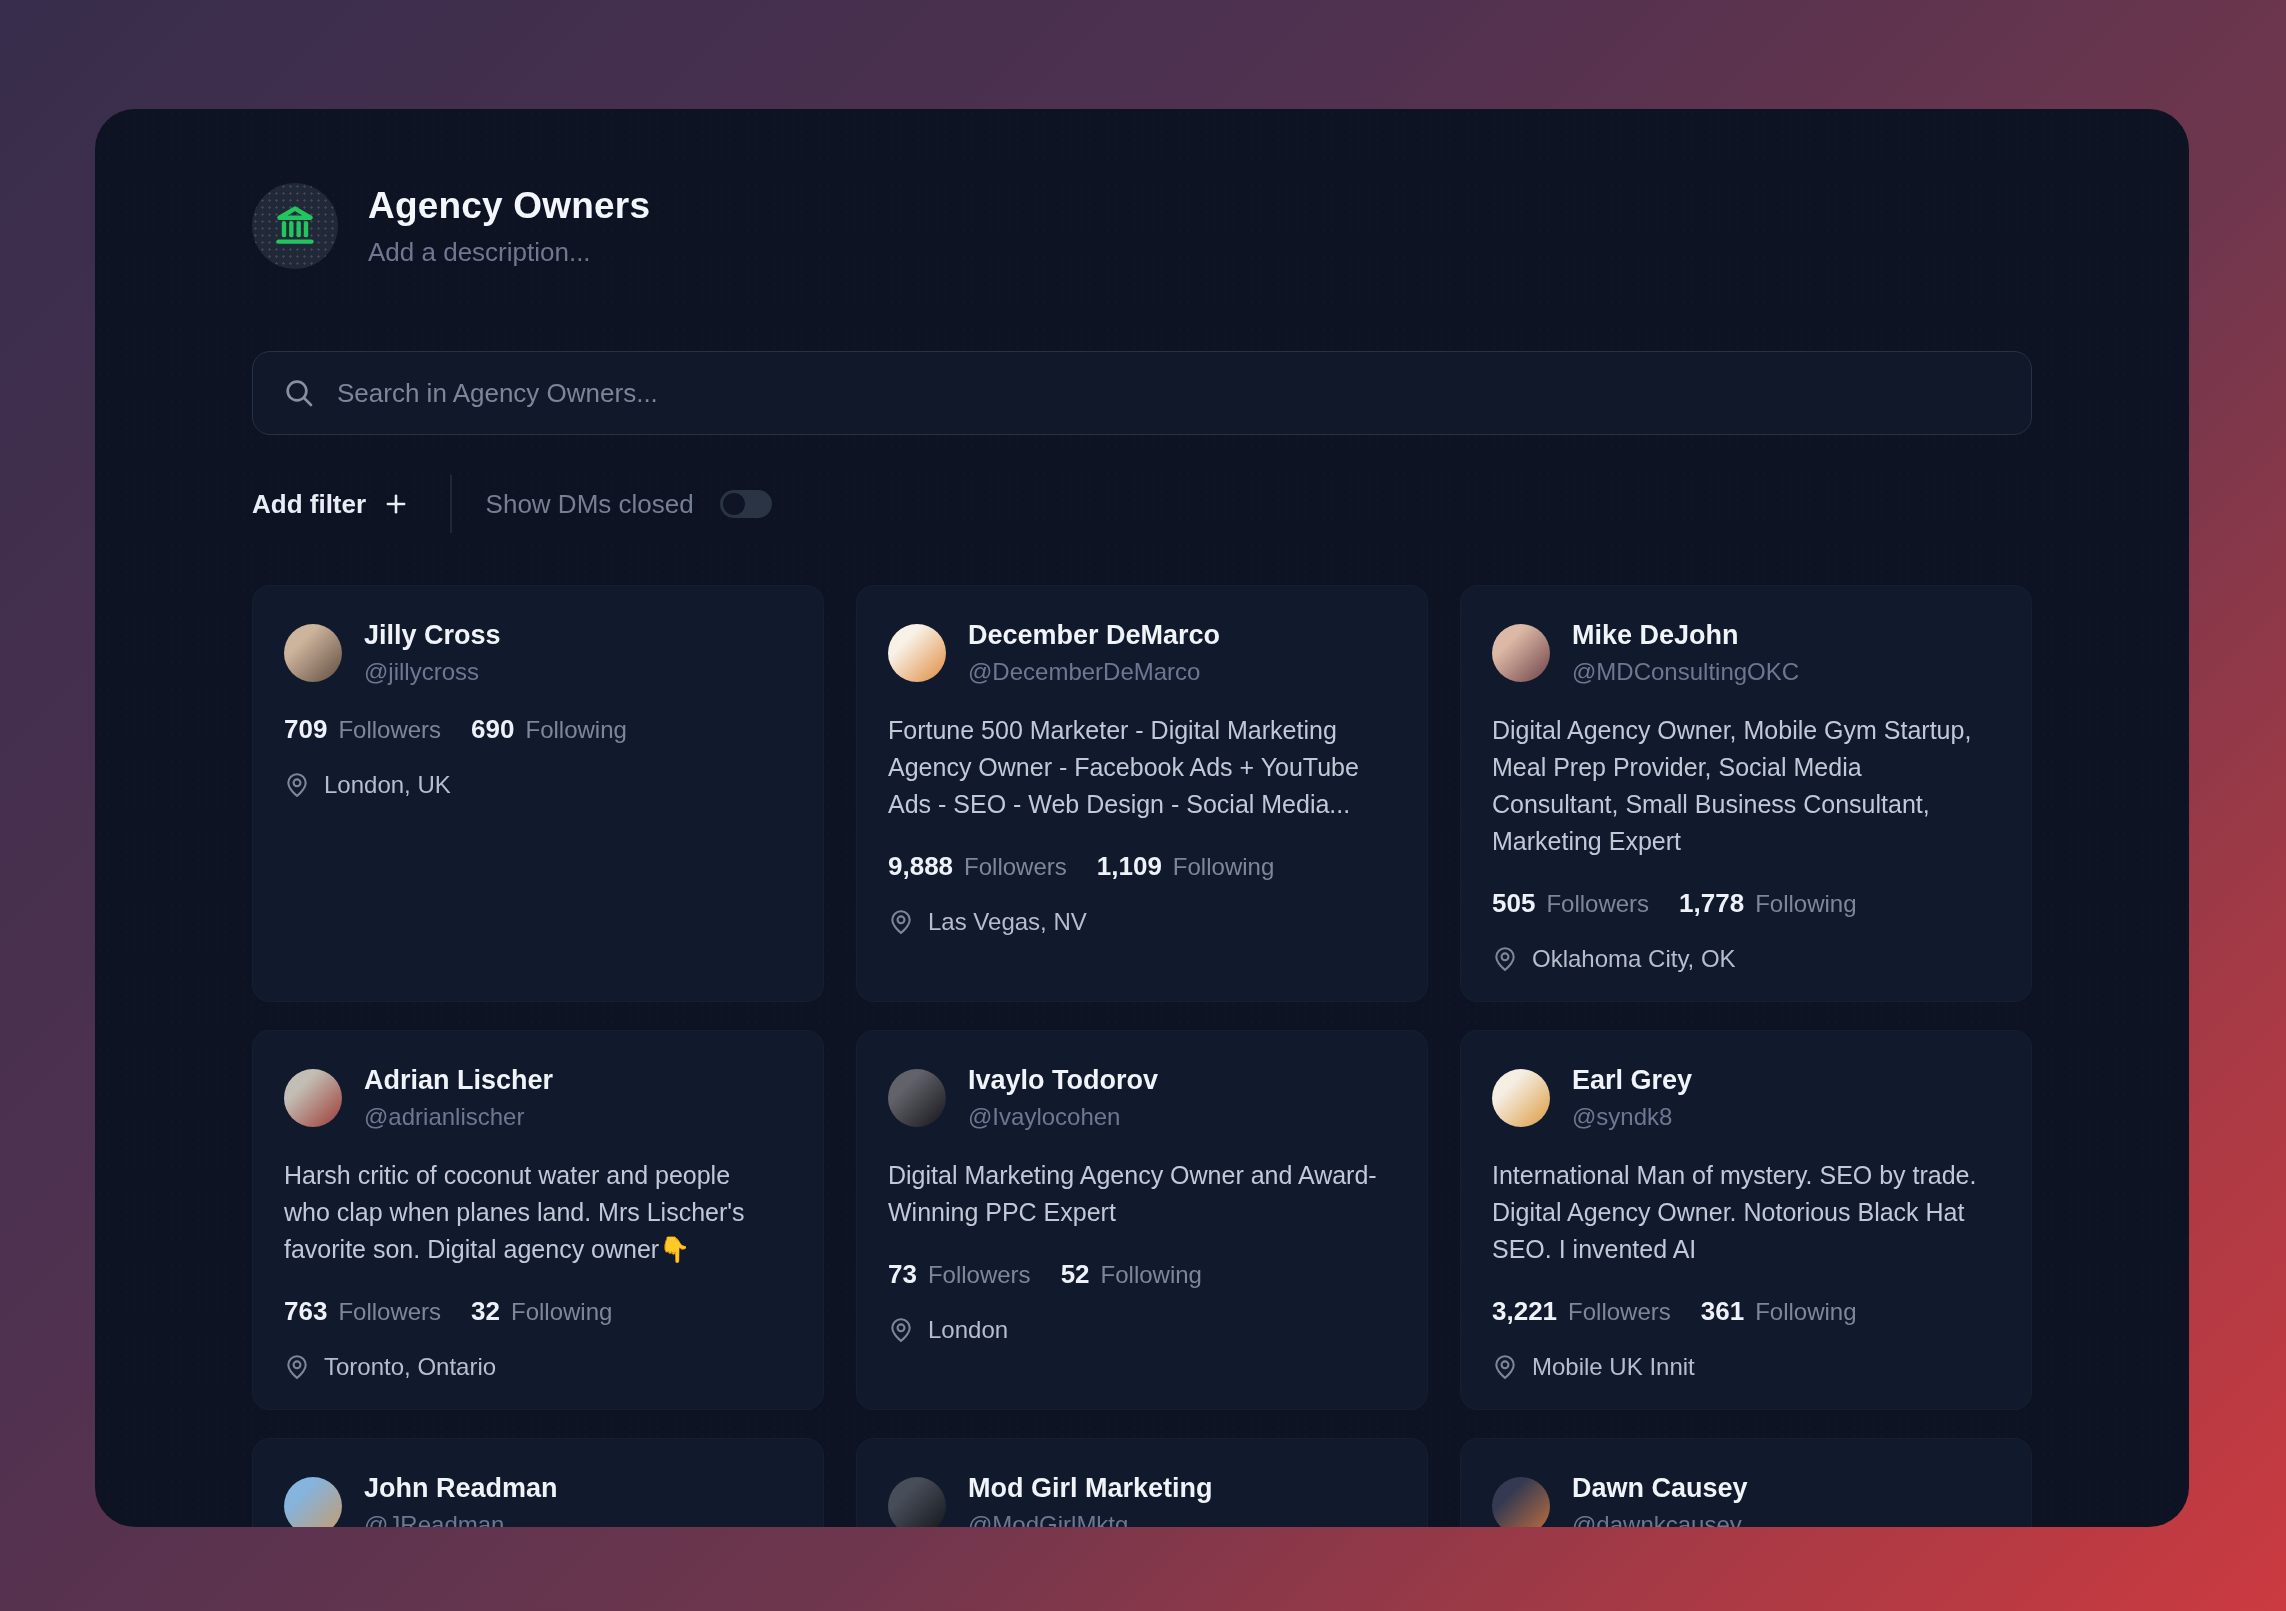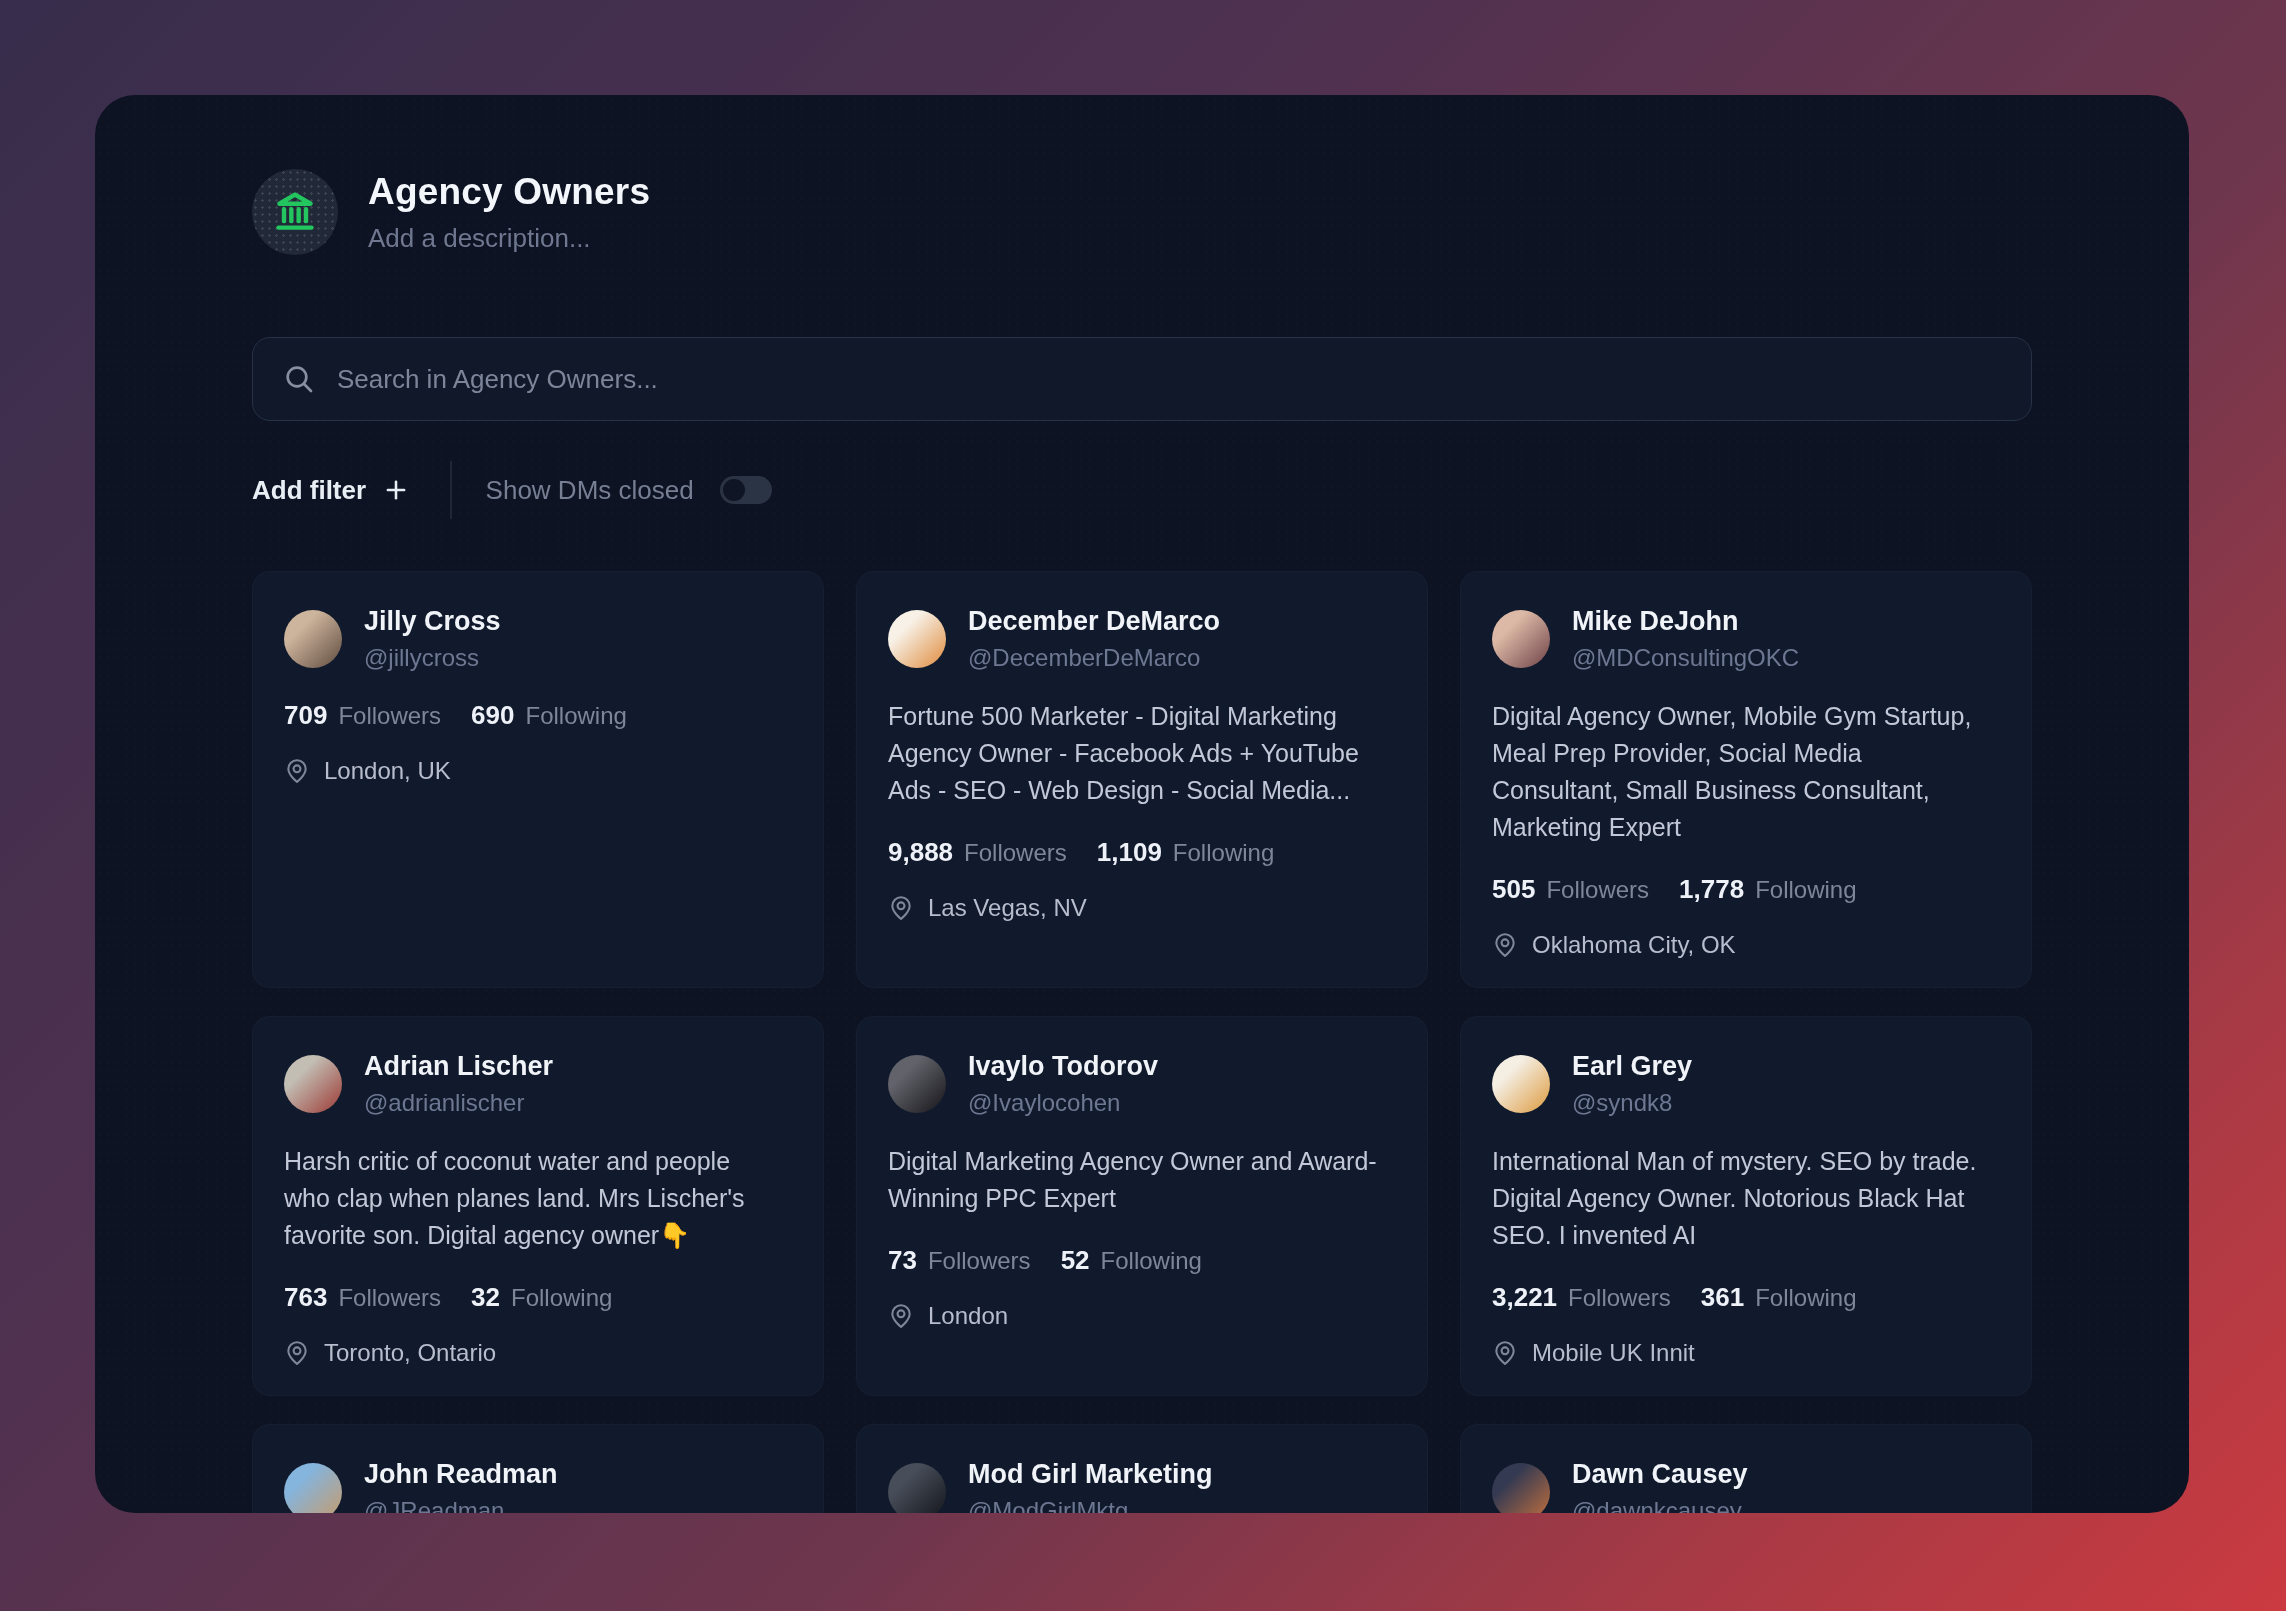--- a/index.html
+++ b/index.html
@@ -3,21 +3,21 @@
 <meta charset="utf-8">
 <style>
   * { margin:0; padding:0; box-sizing:border-box; }
   html,body { width:2287px; height:1612px; overflow:hidden; }
   body {
     font-family:"Liberation Sans","DejaVu Sans",sans-serif;
     background:linear-gradient(135deg,#382d4c 0%,#503150 36%,#6e364d 62%,#a83a45 84%,#cb3a40 100%);
     position:relative;
   }
   .panel {
-    position:absolute; left:95px; top:95px; width:2094px; height:1418px;
+    position:absolute; left:95px; top:109px; width:2094px; height:1418px;
     background:#0d1322; border-radius:40px; padding:74px 157px 0 157px; overflow:hidden;
     background-image:radial-gradient(rgba(255,255,255,.012) 1px,transparent 1.4px);
     background-size:9px 9px;
   }
   
   .head { display:flex; align-items:center; gap:30px; }
   .list-avatar {
     width:86px; height:86px; border-radius:50%; flex:none;
     background-color:#212938;
     background-image:radial-gradient(rgba(255,255,255,.13) 1.1px,transparent 1.2px);

